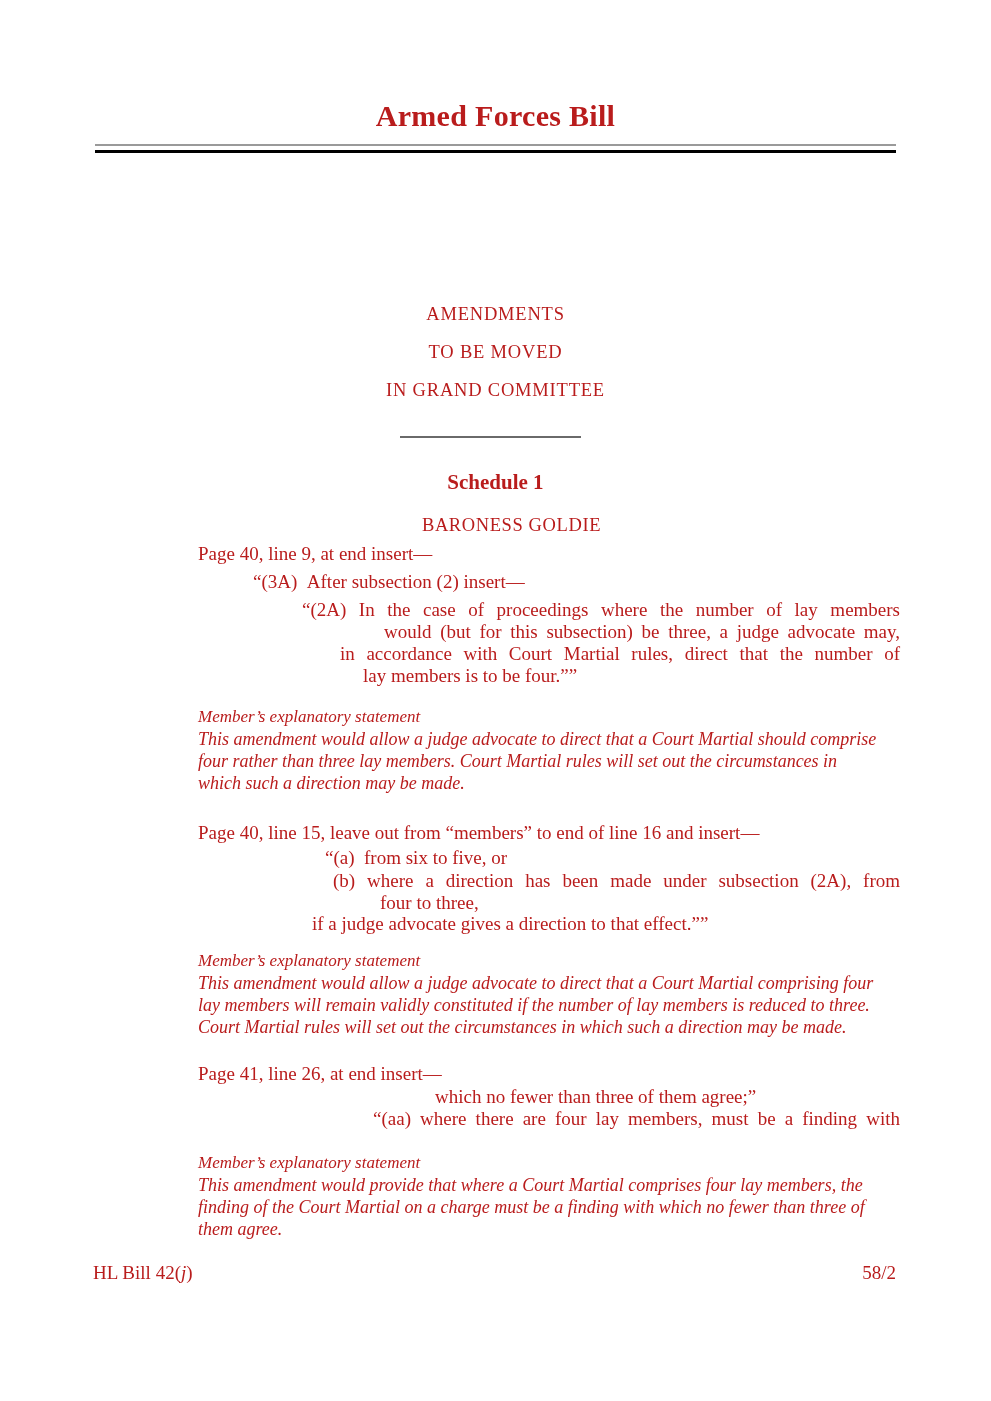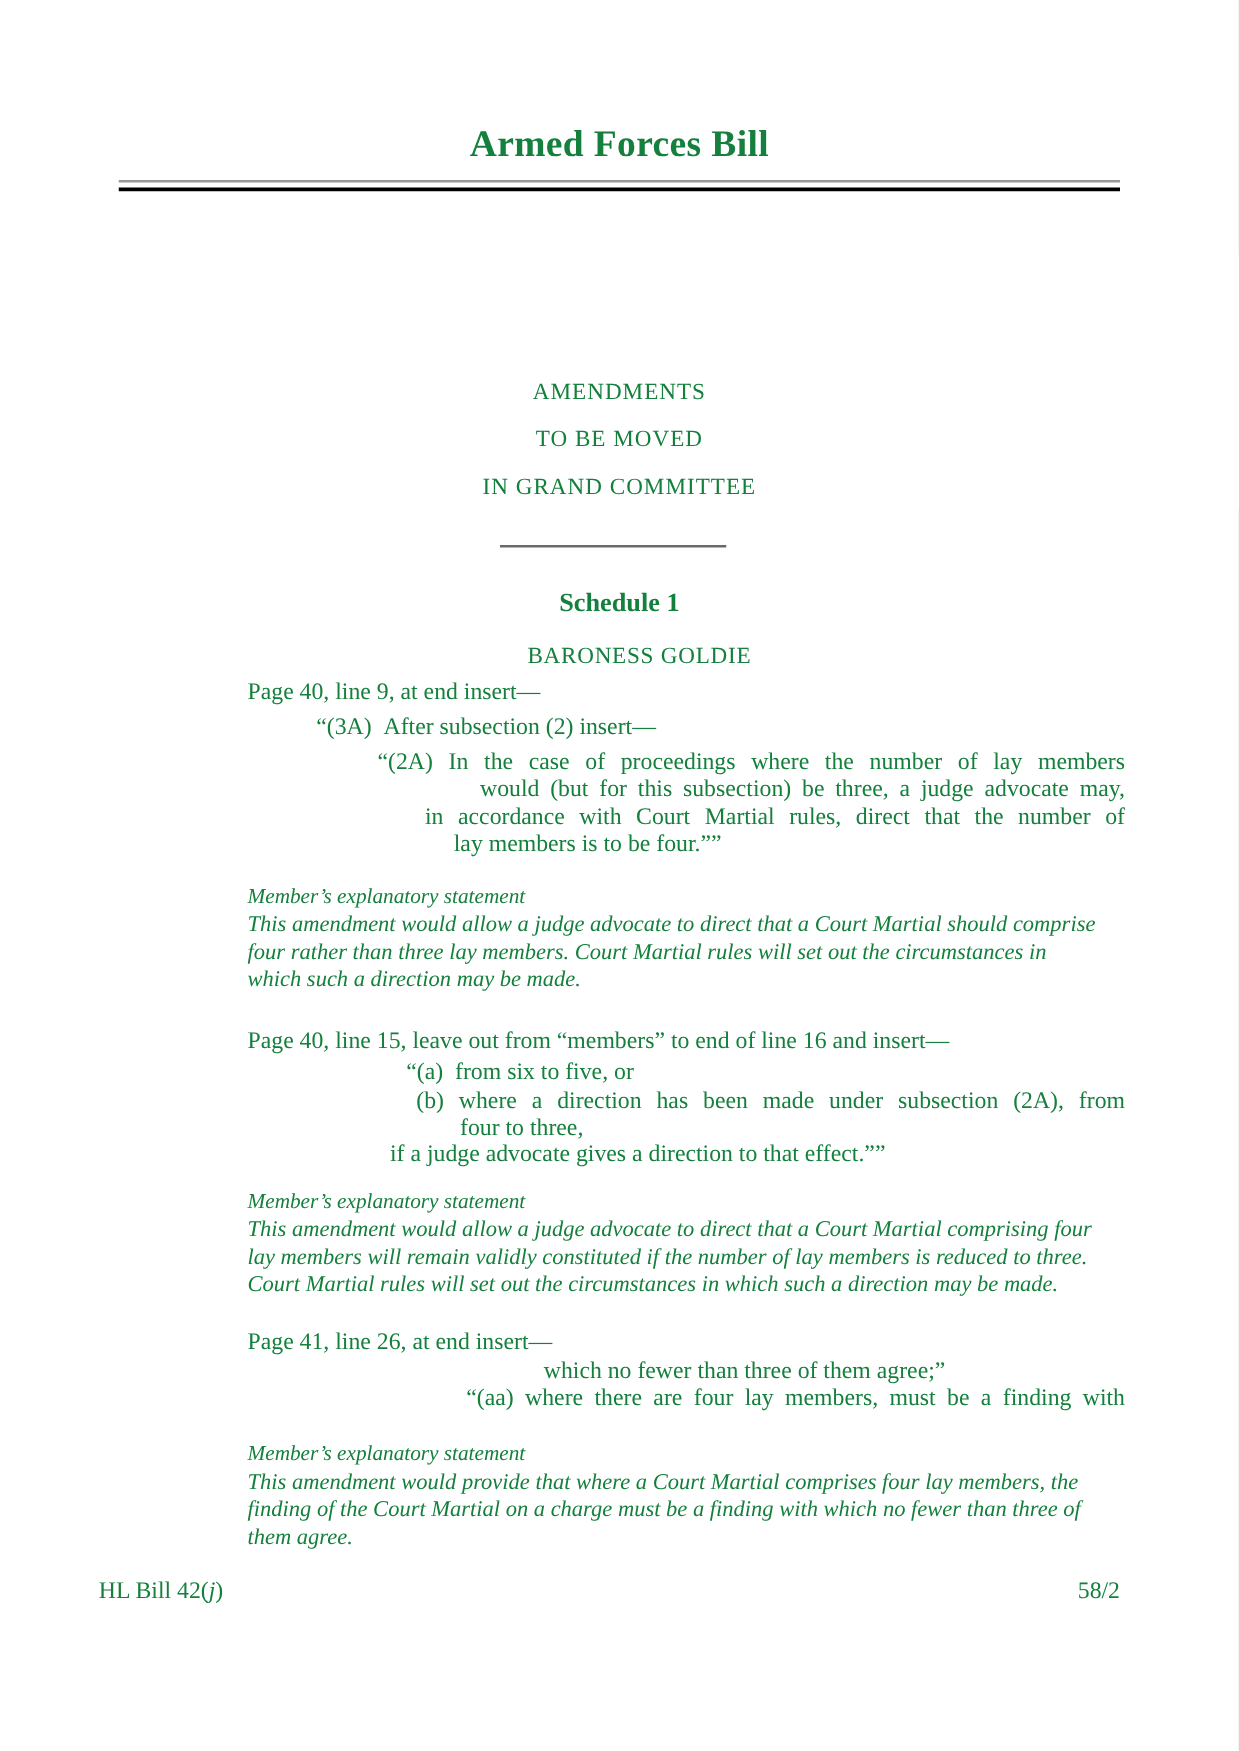--- a/index.html
+++ b/index.html
@@ -1,21 +1,21 @@
 <!DOCTYPE html>
 <html><head>
 <meta charset="utf-8">
 <style>
   html, body { margin: 0; padding: 0; background: #e8e8e8; }
   .page {
     position: relative;
     width: 991px;
     height: 1401px;
     background: #ffffff;
-    color: #15803d;
+    color: #b91c1c;
     font-family: "Liberation Serif", "DejaVu Serif", serif;
     font-size: 19px;
     overflow: hidden;
   }
   .abs { position: absolute; }
   .line { line-height: 22px; white-space: nowrap; }
   .j { text-align: justify; text-align-last: justify; }
   .center { text-align: center; width: 991px; left: 0; }
   .doc-title {
     top: 105px;
@@ -28,21 +28,21 @@
   .session-line { font-size: 18.5px; letter-spacing: 0.8px; }
   .short-rule { top: 436px; left: 400px; width: 181px; height: 1.6px; background: #6a6a6a; }
   .schedule-heading { top: 471px; font-size: 21px; font-weight: bold; }
   .sponsor { top: 514px; font-size: 18.5px; letter-spacing: 0.6px; padding-left: 16px; }
   .stmt-heading {
     font-weight: normal; font-style: italic;
     font-size: 17px; line-height: 22px; white-space: nowrap;
   }
   .stmt-line { font-style: italic; font-size: 18px; line-height: 22px; white-space: nowrap; }
   .footer-line { top: 1262px; font-size: 19px; }
-  .footer-left { left: 79px; text-align: center; }
+  .footer-left { left: 93px; text-align: center; }
   .footer-right { right: 95px; }
   .lbl { display: inline; }
 </style>
 </head>
 <body>
 
 <div class="page">
 
   <div class="abs center doc-title line">Armed Forces Bill</div>
   <div class="abs rule-thin"></div>
@@ -74,21 +74,21 @@
     <div class="stmt-line">four rather than three lay members. Court Martial rules will set out the circumstances in</div>
     <div class="stmt-line">which such a direction may be made.</div>
   </div>
 
   <div class="abs line" style="top:822px; left:198px; width:702px">Page 40, line 15, leave out from “members” to end of line 16 and insert—</div>
 
   <div class="abs line" style="top:847px; left:325px; width:575px"><span class="lbl">“(a)</span>&nbsp;&nbsp;<span>from six to five, or</span></div>
 
   <div class="abs" style="top:870px; left:333px; width:567px">
     <div class="line j"><span class="lbl">(b)</span> <span>where a direction has been made under subsection (2A), from</span></div>
-    <div class="line" style="margin-left:35px">four to three,</div>
+    <div class="line" style="margin-left:47px">four to three,</div>
   </div>
 
   <div class="abs line" style="top:913px; left:312px; width:588px">if a judge advocate gives a direction to that effect.””</div>
 
   <div class="abs" style="top:950px; left:198px; width:702px">
     <div class="stmt-heading">Member’s explanatory statement</div>
     <div class="stmt-line">This amendment would allow a judge advocate to direct that a Court Martial comprising four</div>
     <div class="stmt-line">lay members will remain validly constituted if the number of lay members is reduced to three.</div>
     <div class="stmt-line">Court Martial rules will set out the circumstances in which such a direction may be made.</div>
   </div>

